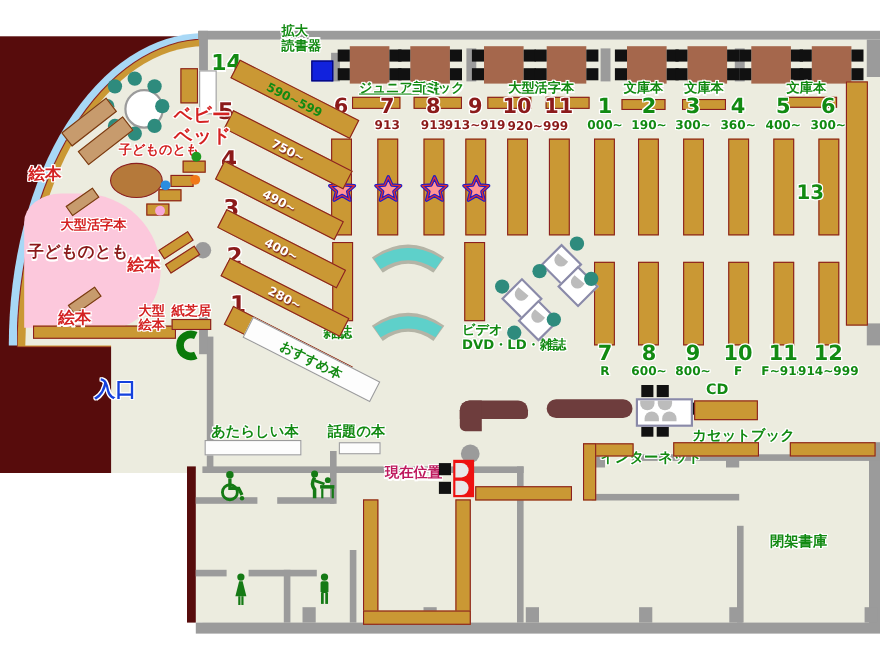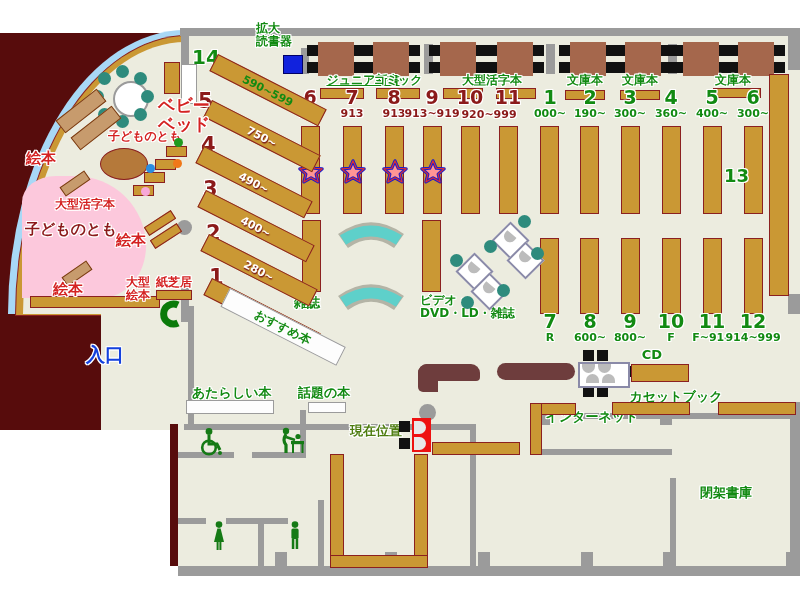--- a/index.html
+++ b/index.html
@@ -383,21 +383,21 @@
   <div class="abs lbl g" style="left:592px;top:410px;font-size:13px;transform:translateX(-50%);">インターネット</div>
 
   <div class="abs lbl g" style="left:652px;top:348px;font-size:13px;transform:translateX(-50%);">CD</div>
   <div class="abs shelf" style="left:631px;top:364px;width:58px;height:18px;"></div>
   <div class="abs lbl g" style="left:676px;top:390px;font-size:13px;transform:translateX(-50%);">カセットブック</div>
   <div class="abs shelf" style="left:612px;top:402px;width:78px;height:13px;"></div>
   <div class="abs shelf" style="left:718px;top:402px;width:78px;height:13px;"></div>
   <div class="abs shelf" style="left:530px;top:403px;width:46px;height:12px;"></div>
   <div class="abs shelf" style="left:530px;top:403px;width:12px;height:52px;"></div>
 
-  <div class="abs lbl r" style="left:350px;top:424px;font-size:13px;color:#4d7c0f;">現在位置</div>
+  <div class="abs lbl r" style="left:350px;top:424px;font-size:13px;color:#be185d;">現在位置</div>
   <div class="abs chair" style="left:399px;top:421px;"></div>
   <div class="abs chair" style="left:399px;top:438px;"></div>
   <div class="abs" style="left:412px;top:418px;width:19px;height:34px;background:#ee1111;"></div>
   <div class="abs mon" style="left:414px;top:421px;width:12px;height:13px;background:#e8e8e8;border-radius:0 13px 13px 0;"></div>
   <div class="abs mon" style="left:414px;top:437px;width:12px;height:13px;background:#e8e8e8;border-radius:0 13px 13px 0;"></div>
   <div class="abs shelf" style="left:432px;top:442px;width:88px;height:13px;"></div>
 
   <div class="abs shelf" style="left:330px;top:454px;width:14px;height:114px;"></div>
   <div class="abs shelf" style="left:414px;top:454px;width:14px;height:114px;"></div>
   <div class="abs shelf" style="left:330px;top:555px;width:98px;height:13px;"></div>

